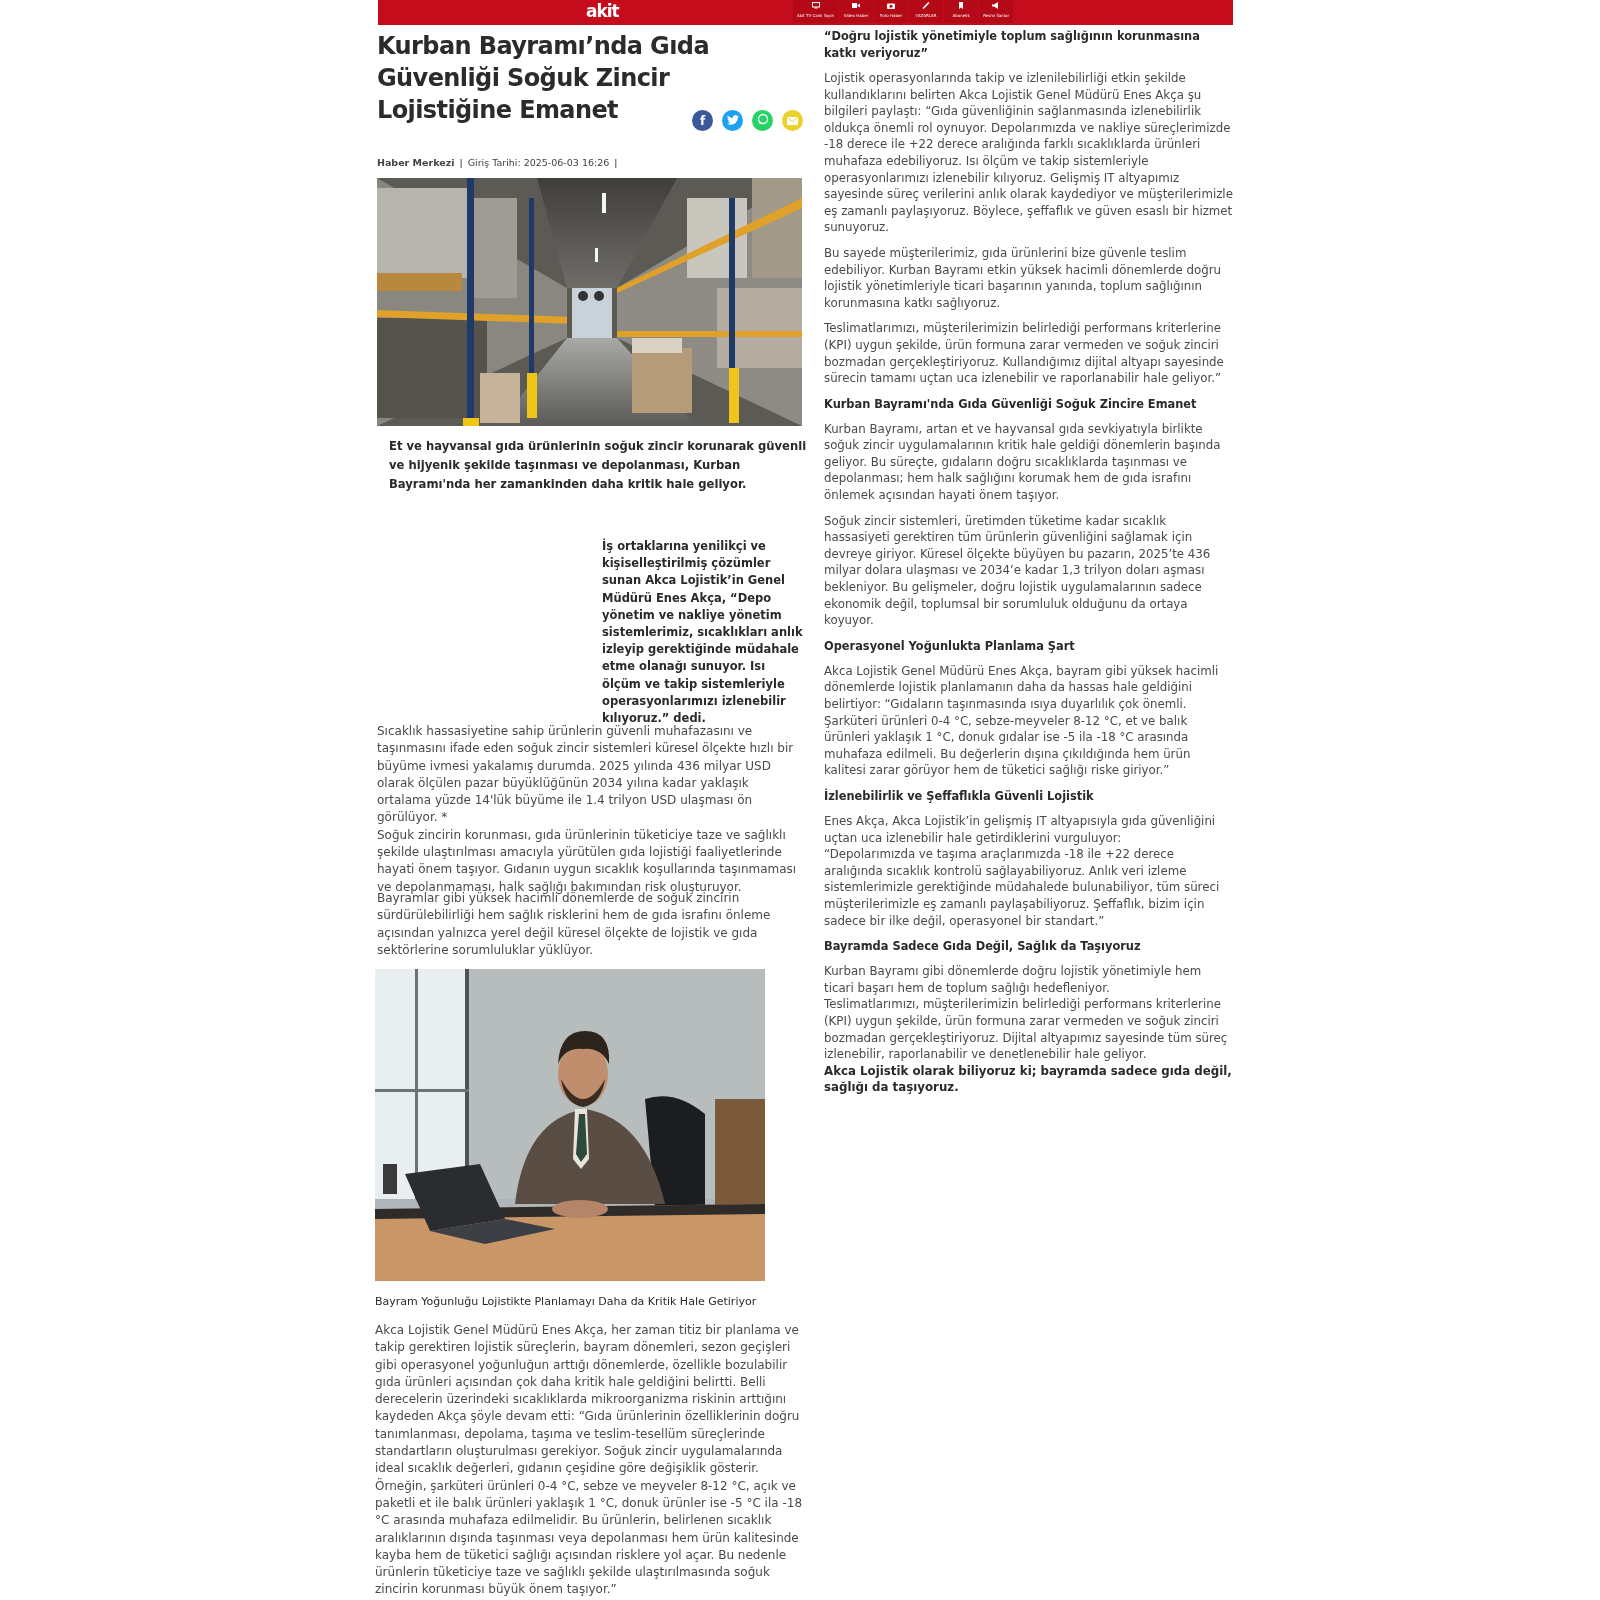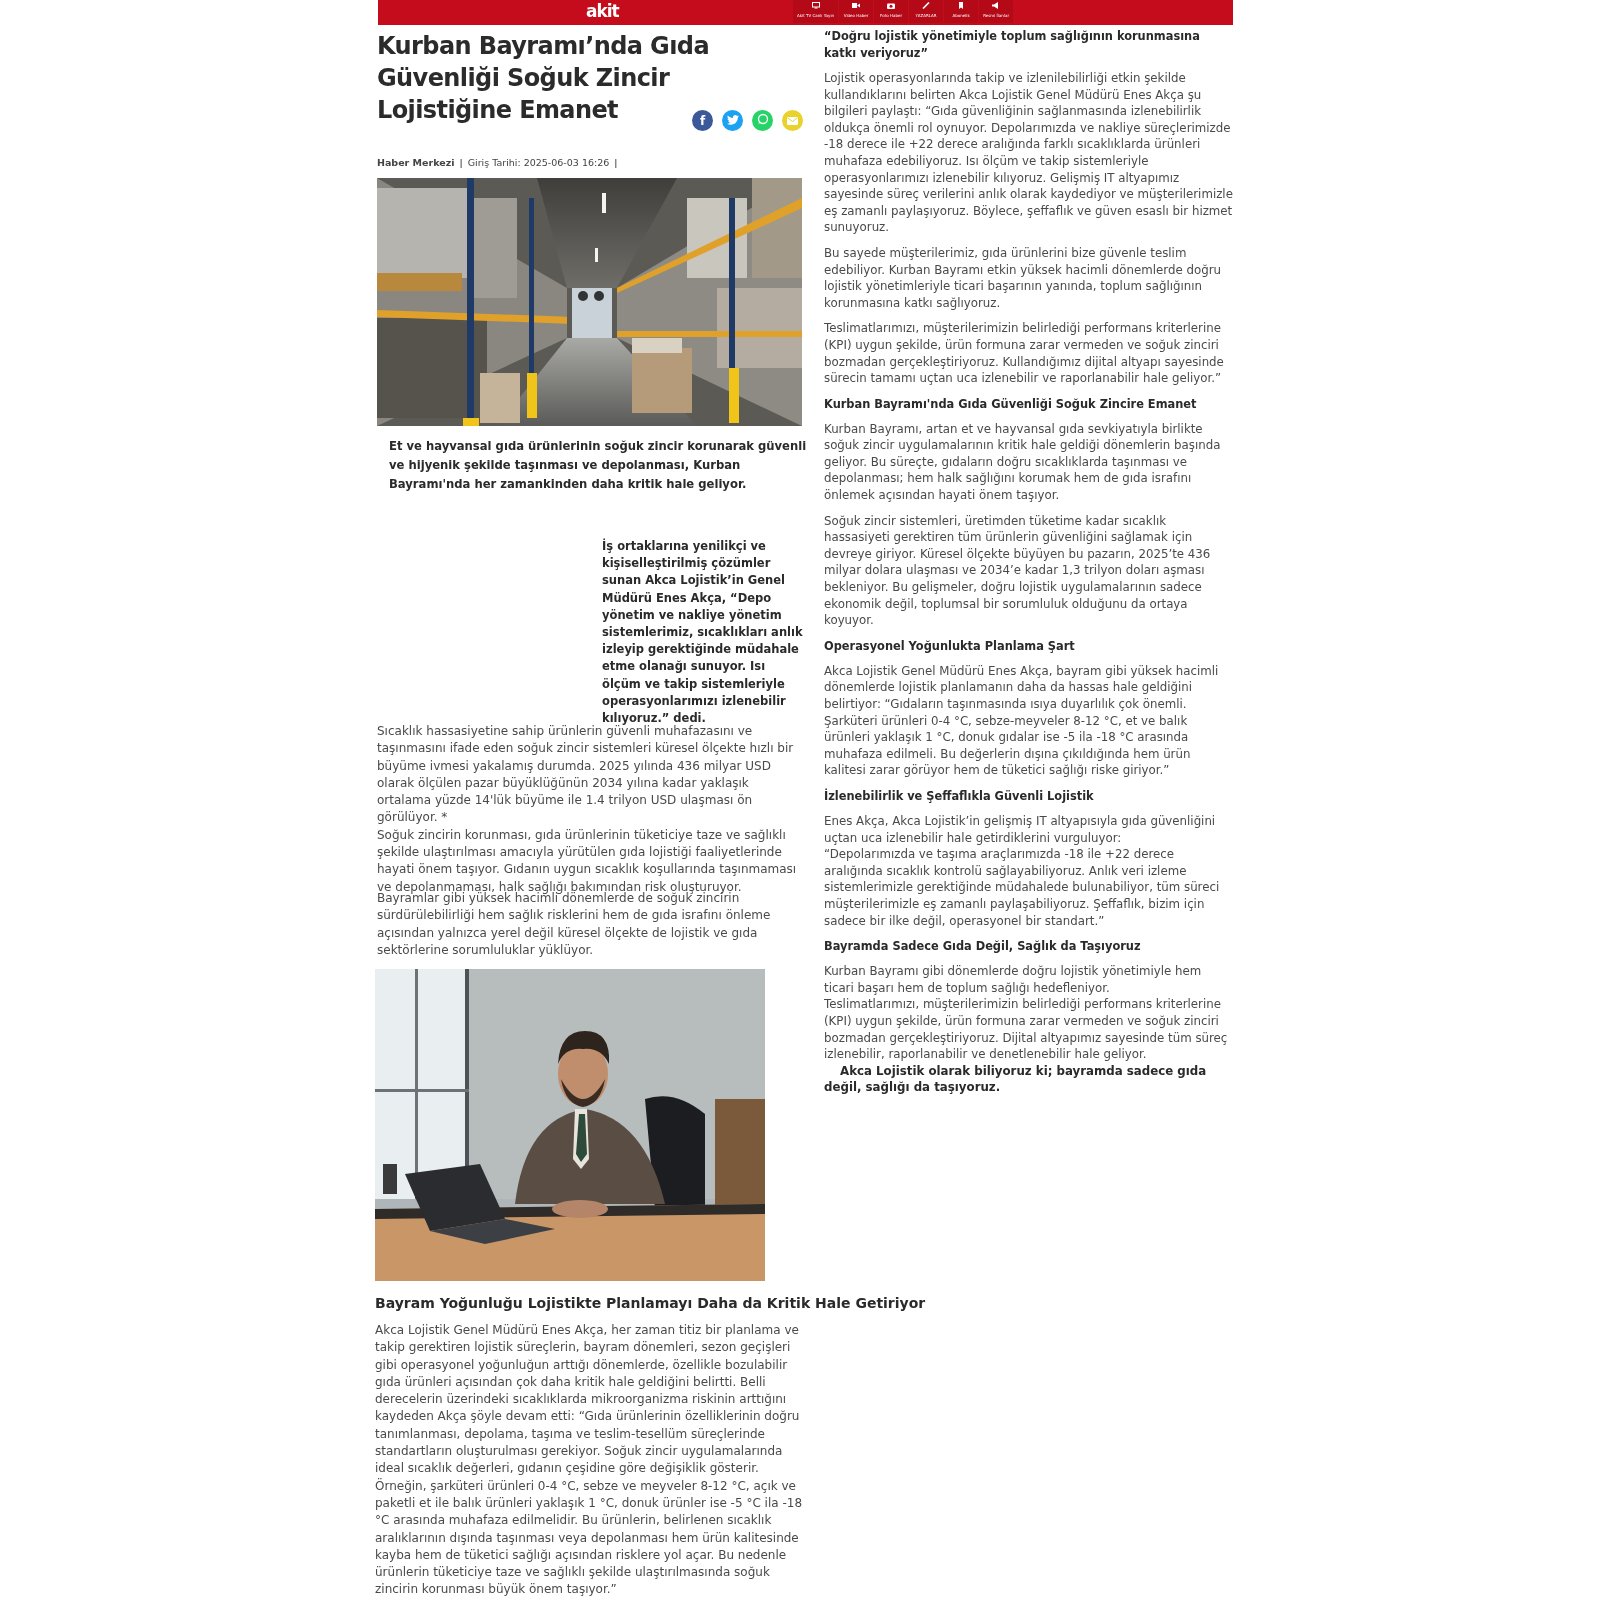--- a/index.html
+++ b/index.html
@@ -32,28 +32,28 @@
   .caption { position: absolute; left: 0; top: 407px; width: 420px; font-weight: bold; font-size: 11.6px; line-height: 19px; color: #2a2a2a; margin-left: 12px; }
 
   .quote-box { position: absolute; left: 225px; top: 508px; width: 205px; font-weight: bold; font-size: 11.5px; line-height: 17.2px; color: #2a2a2a; }
 
   .body-text { font-size: 12px; line-height: 17.3px; color: #4a4a4a; }
   .p1 { position: absolute; left: 0; top: 693px; width: 425px; }
   .p2 { position: absolute; left: 0; top: 860px; width: 425px; }
 
   .img-exec { position: absolute; left: -2px; top: 939px; width: 390px; height: 312px; overflow: hidden; background: #b9bfc2; }
 
-  .subhead-l { position: absolute; left: -2px; top: 1265px; font-weight: bold; font-size: 14px; color: #2a2a2a; white-space: nowrap; }
+  .subhead-l { position: absolute; left: -2px; top: 1265px; font-weight: normal; font-size: 11px; color: #2a2a2a; white-space: nowrap; }
   .p3 { position: absolute; left: -2px; top: 1292px; width: 430px; }
 
   
   .right { position: absolute; left: 824px; top: 28px; width: 410px; }
   .right .subhead { font-weight: bold; font-size: 11.4px; line-height: 17px; color: #2a2a2a; margin-bottom: 8px; }
   .right .rp { font-size: 11.8px; line-height: 16.6px; color: #4a4a4a; margin-bottom: 9px; }
-  .right .rp b { color: #2a2a2a; margin-left: 16px; }
+  .right .rp b { color: #2a2a2a; }
 </style>
 </head>
 <body>
 
 <div class="topbar">
   <div class="logo">akit</div>
   <div class="topnav">
     <div class="nav-item">
       <span class="nav-icon">
         <svg width="8" height="7" viewBox="0 0 8 7">

